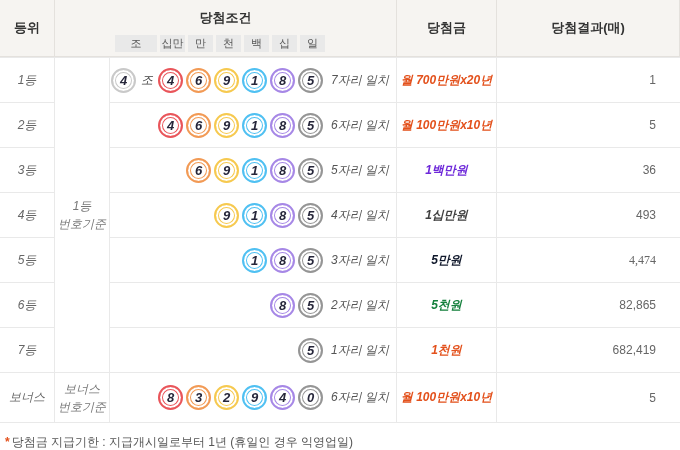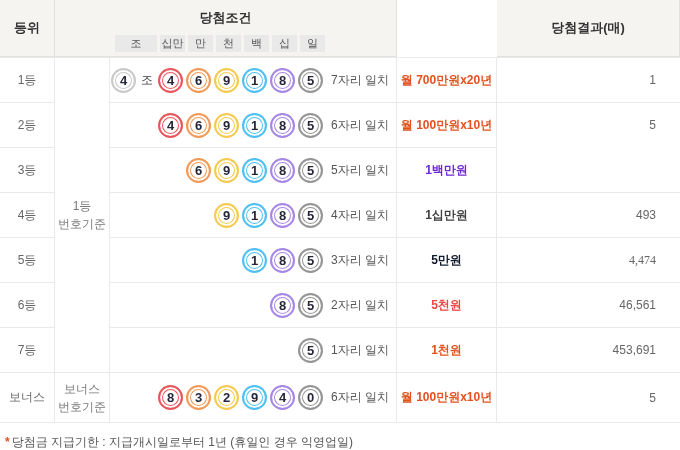--- a/index.html
+++ b/index.html
@@ -40,21 +40,21 @@
     display:flex; align-items:center; justify-content:center;
   }
   .pos-box.first { width:42px; }
   
   .cell {
     background:#fff;
     border-top:1px solid #e9e9e9;
     display:flex; align-items:center;
     font-size:12px;
   }
-  .vr { border-right:1px solid #e9e9e9; }
+  .vr { border-right:1px solid #e9e9e9;font-style:italic; }
   .rank-cell { justify-content:center; color:#666; }
   .basis-cell {
     justify-content:center; flex-direction:column;
     color:#777; line-height:1.5; text-align:center;
   }
   .basis-first { grid-row:2 / 9; grid-column:2; }
   .basis-bonus { grid-row:9; grid-column:2; }
   .cond-cell { justify-content:flex-start; }
   .ballzone {
     width:215px; display:flex; align-items:center;
@@ -87,20 +87,21 @@
     <div class="pos-strip">
         <div class="pos-box first">조</div>
         <div class="pos-box">십만</div>
         <div class="pos-box">만</div>
         <div class="pos-box">천</div>
         <div class="pos-box">백</div>
         <div class="pos-box">십</div>
         <div class="pos-box">일</div>
       </div>
   </div>
+  <div class="hc h4">당첨금</div>
   <div class="hc h5">당첨결과(매)</div>
 
   <div class="cell basis-cell basis-first vr">
     <div>1등</div>
     <div>번호기준</div>
   </div>
   <div class="cell basis-cell basis-bonus vr">
     <div>보너스</div>
     <div>번호기준</div>
   </div>
@@ -175,20 +176,21 @@
         <div class="ball" style="color: rgb(166, 135, 230);">
           <b>8</b>
         </div>
         <div class="ball" style="color: rgb(149, 149, 149);">
           <b>5</b>
         </div>
       </div>
       <div class="match">5자리 일치</div>
     </div>
     <div class="cell prize-cell vr" style="color: #6d28d9; grid-area: 4 / 4;">1백만원</div>
+    <div class="cell count-cell" style="grid-area: 4 / 5;">36</div>
     <div class="cell rank-cell vr" style="grid-area: 5 / 1;">4등</div>
     <div class="cell cond-cell vr" style="grid-area: 5 / 3;">
       <div class="ballzone">
         <div class="ball" style="color: rgb(246, 201, 79);">
           <b>9</b>
         </div>
         <div class="ball" style="color: rgb(79, 192, 242);">
           <b>1</b>
         </div>
         <div class="ball" style="color: rgb(166, 135, 230);">
@@ -224,33 +226,33 @@
       <div class="ballzone">
         <div class="ball" style="color: rgb(166, 135, 230);">
           <b>8</b>
         </div>
         <div class="ball" style="color: rgb(149, 149, 149);">
           <b>5</b>
         </div>
       </div>
       <div class="match">2자리 일치</div>
     </div>
-    <div class="cell prize-cell vr" style="color: #ef4444; grid-area: 7 / 4;">5천원</div>
-    <div class="cell count-cell" style="grid-area: 7 / 5;">46,561</div>
+    <div class="cell prize-cell vr" style="color: #15803d; grid-area: 7 / 4;">5천원</div>
+    <div class="cell count-cell" style="grid-area: 7 / 5;">82,865</div>
     <div class="cell rank-cell vr" style="grid-area: 8 / 1;">7등</div>
     <div class="cell cond-cell vr" style="grid-area: 8 / 3;">
       <div class="ballzone">
         <div class="ball" style="color: rgb(149, 149, 149);">
           <b>5</b>
         </div>
       </div>
       <div class="match">1자리 일치</div>
     </div>
     <div class="cell prize-cell vr" style="color: rgb(227, 81, 28); grid-area: 8 / 4;">1천원</div>
-    <div class="cell count-cell" style="grid-area: 8 / 5;">453,691</div>
+    <div class="cell count-cell" style="grid-area: 8 / 5;">682,419</div>
     <div class="cell rank-cell vr" style="grid-area: 9 / 1;">보너스</div>
     <div class="cell cond-cell vr" style="grid-area: 9 / 3;">
       <div class="ballzone">
         <div class="ball" style="color: rgb(233, 85, 90);">
           <b>8</b>
         </div>
         <div class="ball" style="color: rgb(242, 154, 85);">
           <b>3</b>
         </div>
         <div class="ball" style="color: rgb(246, 201, 79);">

